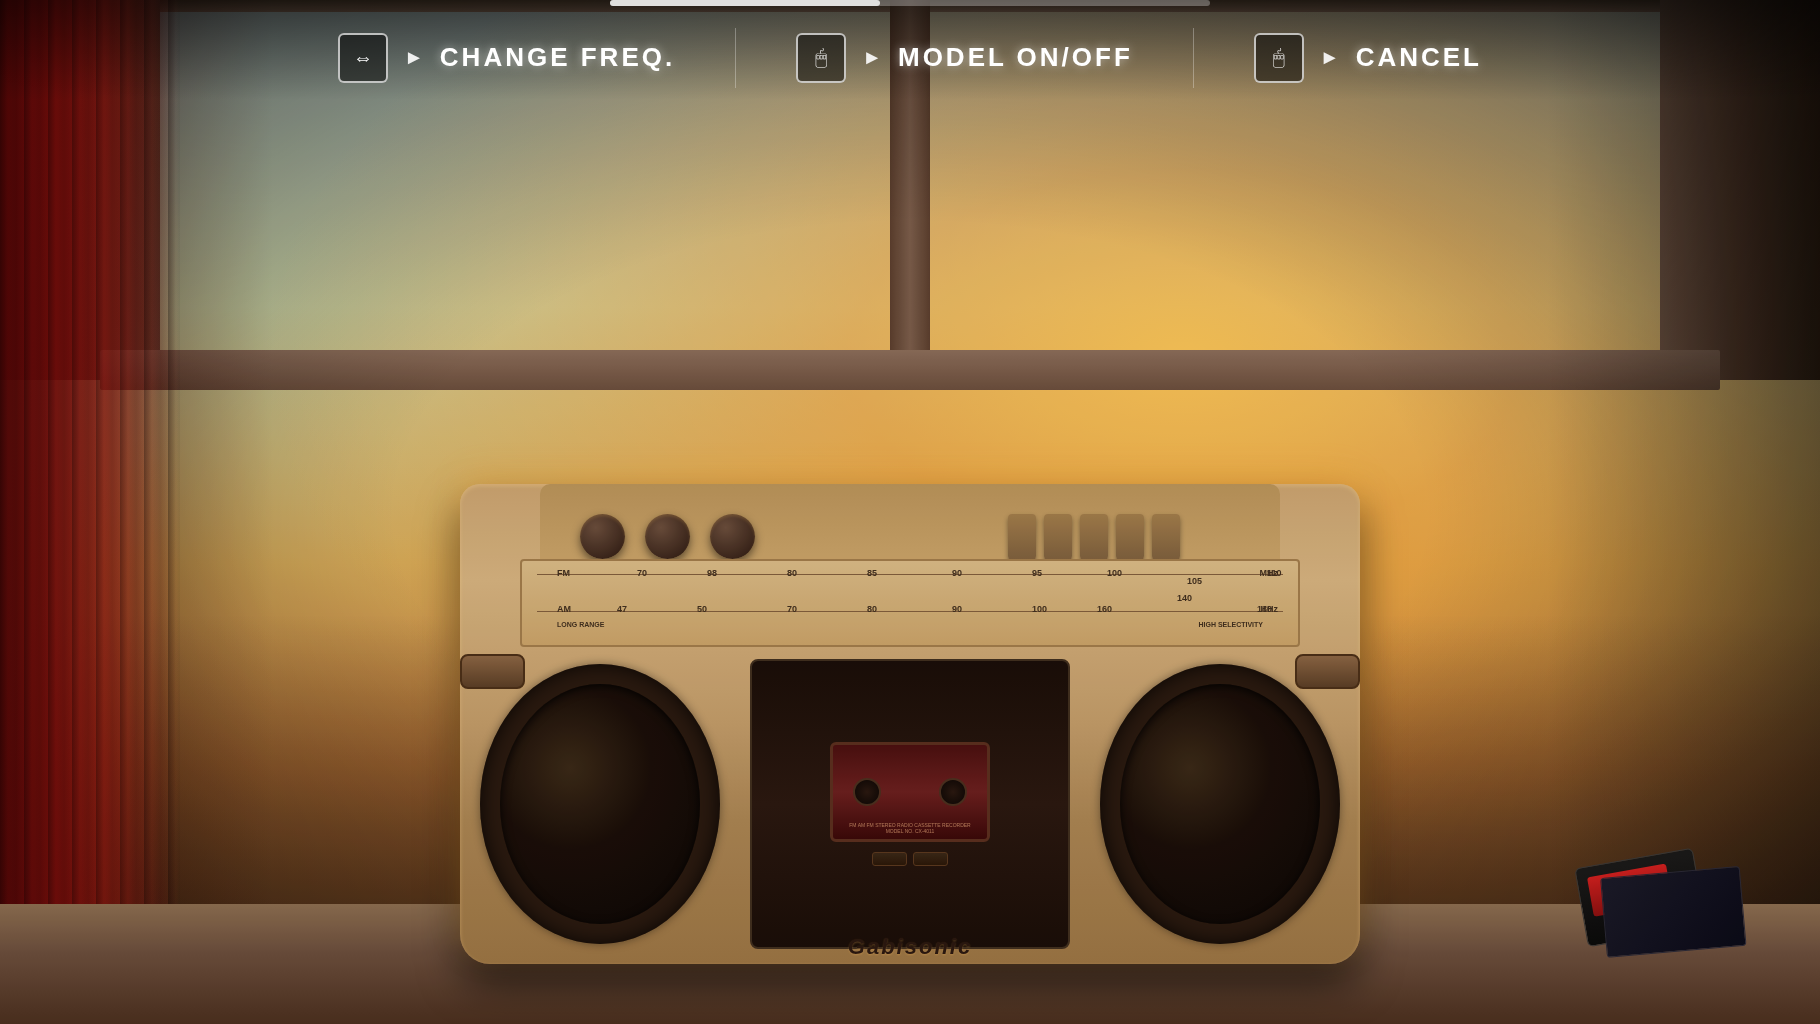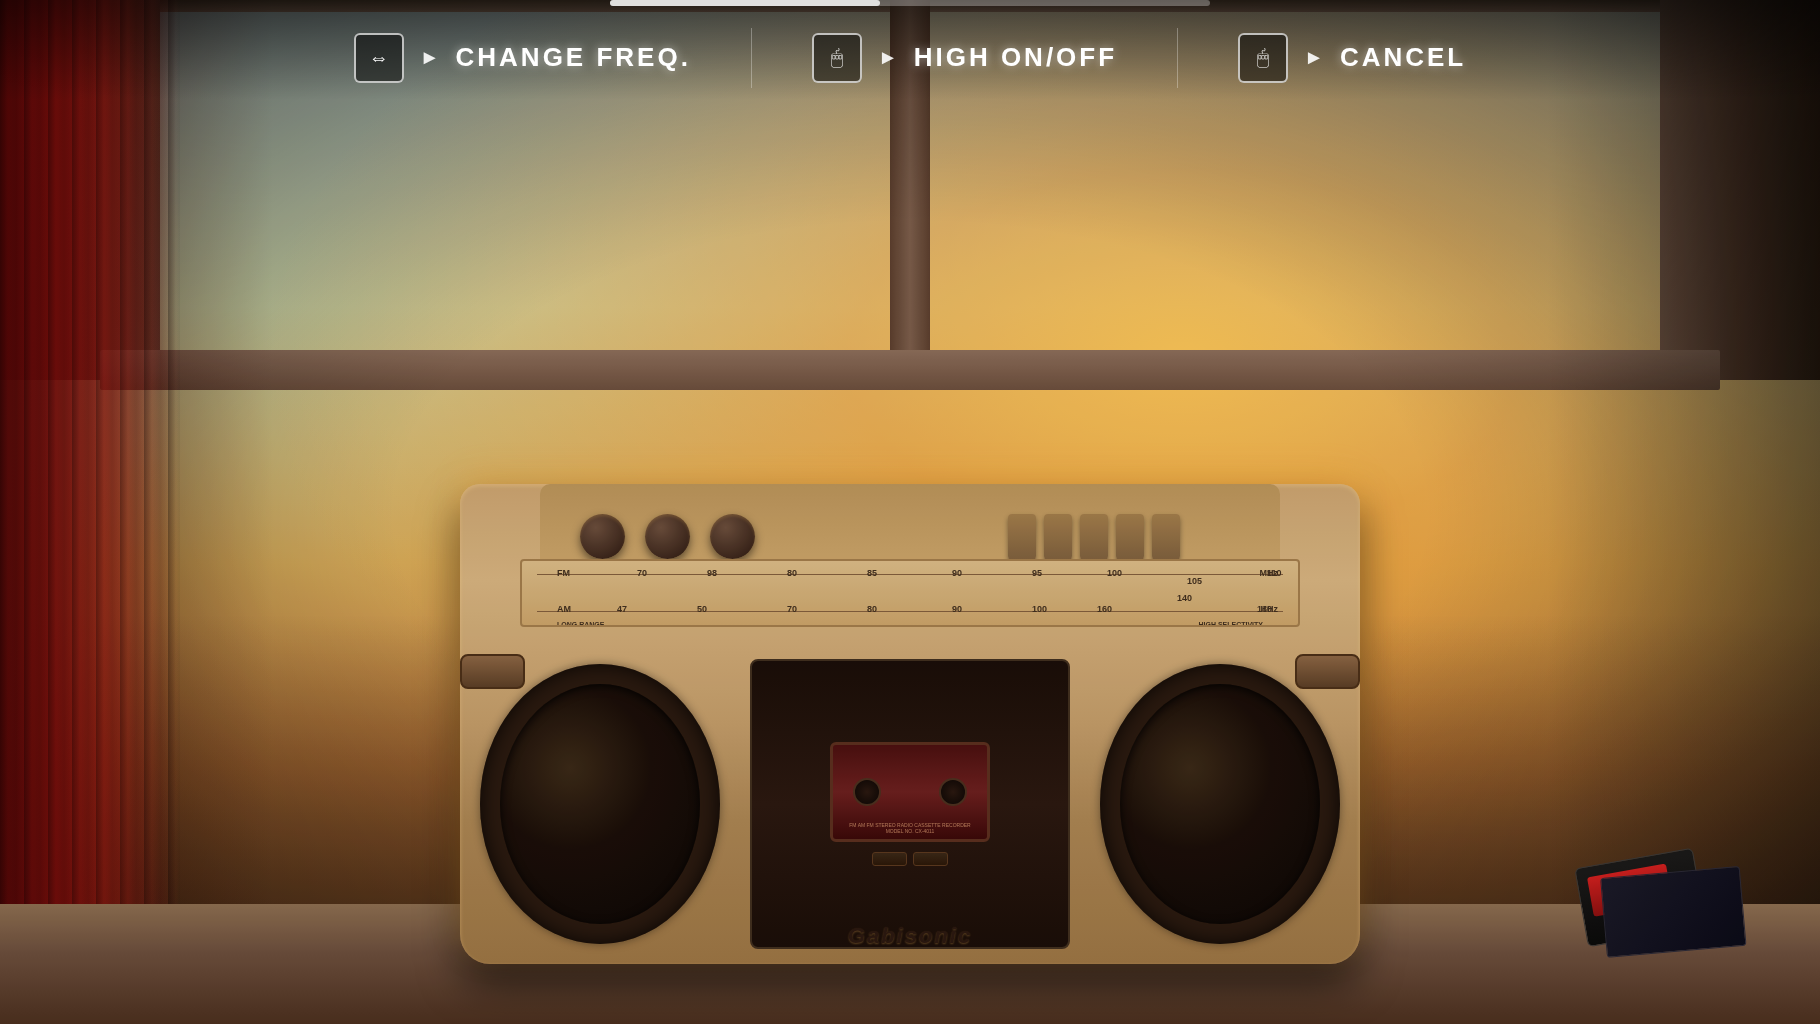--- a/index.html
+++ b/index.html
@@ -189,21 +189,21 @@
       border-radius: 4px 4px 8px 8px;
       box-shadow: 0 3px 5px rgba(0,0,0,0.4);
     }
 
     
     .freq-display {
       position: absolute;
       top: 75px;
       left: 60px;
       right: 60px;
-      height: 68px;
+      height: 88px;
       background: linear-gradient(to bottom, #d8c090, #c8a870);
       border: 2px solid #a08050;
       border-radius: 4px;
       padding: 5px 15px;
       overflow: hidden;
     }
 
     .freq-scale {
       position: relative;
       width: 100%;
@@ -360,21 +360,21 @@
       width: 35px;
       height: 14px;
       background: linear-gradient(to bottom, #3a2818, #2a1808);
       border-radius: 3px;
       border: 1px solid #5a3a20;
     }
 
     
     .boombox-brand {
       position: absolute;
-      bottom: 15px;
+      bottom: 4px;
       left: 50%;
       transform: translateX(-50%);
       font-size: 22px;
       font-weight: bold;
       color: #2a1810;
       font-style: italic;
       letter-spacing: 2px;
       text-shadow: 0 1px 2px rgba(255,200,100,0.3);
     }
 
@@ -653,21 +653,21 @@
       <span class="hud-label">CHANGE FREQ.</span>
     </div>
 
     <div class="hud-divider"></div>
 
     <div class="hud-action">
       <div class="hud-icon">
         <span style="font-size:20px; color:white;">🖱</span>
       </div>
       <span class="hud-arrow">►</span>
-      <span class="hud-label">HIGH ON/OFF</span>
+      <span class="hud-label">MODEL ON/OFF</span>
     </div>
 
     <div class="hud-divider"></div>
 
     <div class="hud-action">
       <div class="hud-icon">
         <span style="font-size:20px; color:white;">🖱</span>
       </div>
       <span class="hud-arrow">►</span>
       <span class="hud-label">CANCEL</span>

